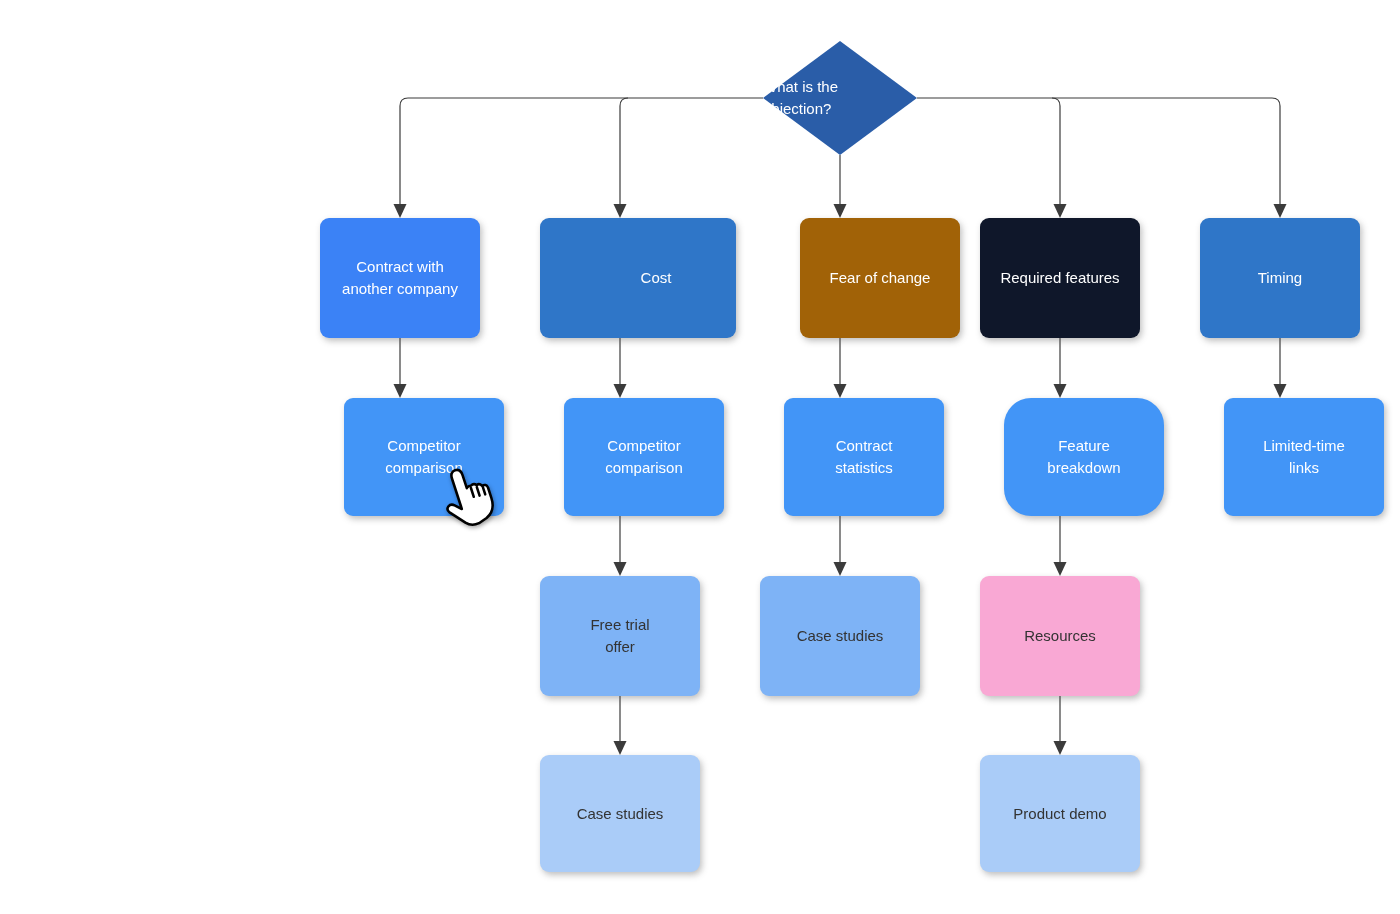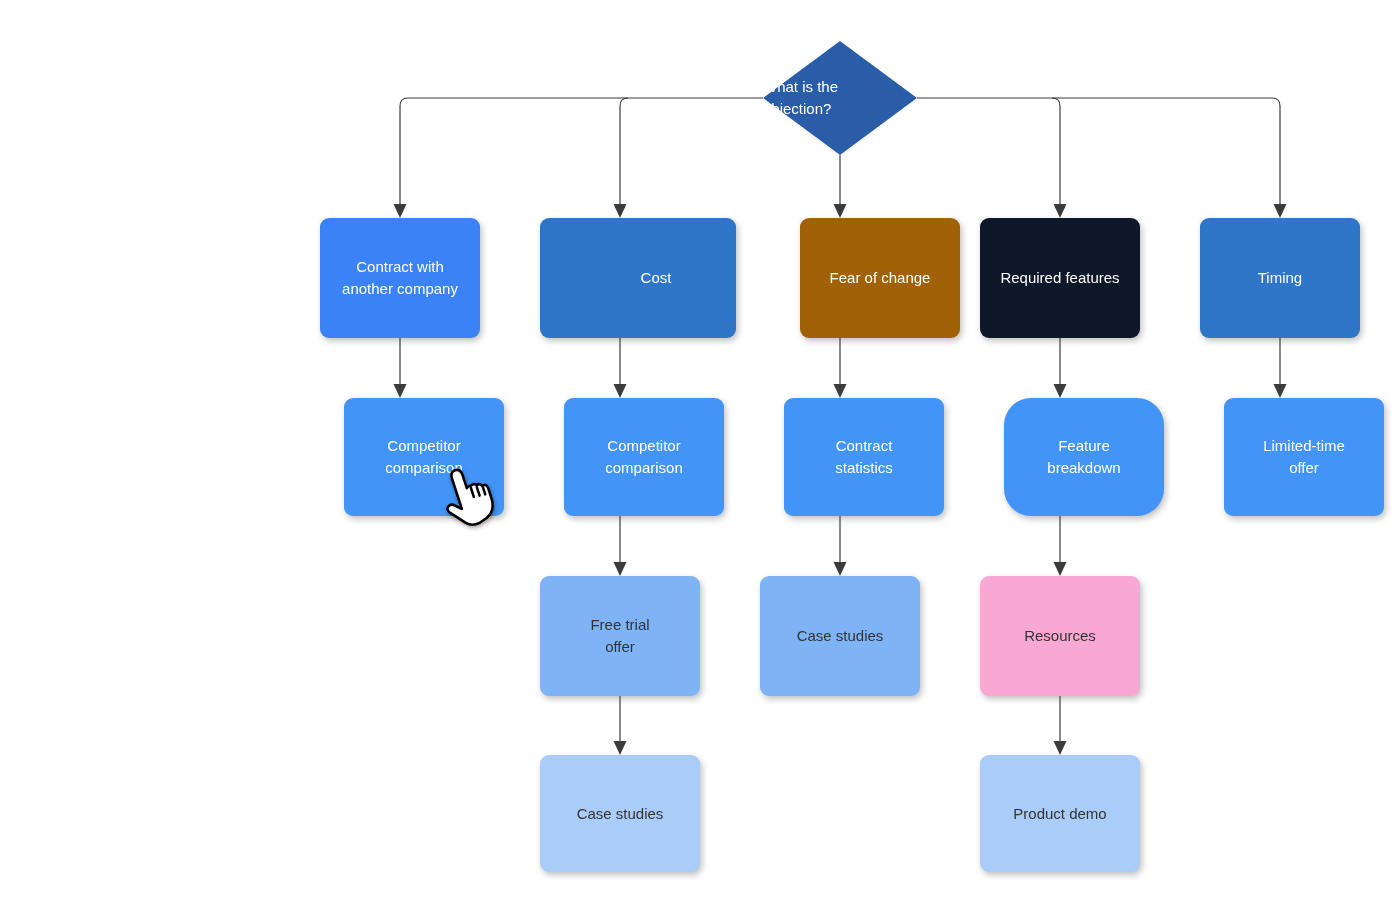--- a/index.html
+++ b/index.html
@@ -130,21 +130,21 @@
   </div>
   <div class="node r4 c4 text-dark" style="background-color: rgb(170, 204, 248);">
     <span class="node-label">Product demo</span>
   </div>
 
   <div class="node r1 c5 text-light" style="background-color: rgb(47, 118, 200);">
     <span class="node-label">Timing</span>
   </div>
   <div class="node r2 c5 text-light" style="background-color: rgb(66, 149, 247);">
     <span class="node-label">Limited-time
-offer</span>
+links</span>
   </div>
 
   <div class="cursor-wrap">
     <svg width="64" height="70" viewBox="0 0 40 44" xmlns="http://www.w3.org/2000/svg">
       <g transform="rotate(-18 20 22)" fill="#ffffff" stroke="#000000" stroke-width="1.6" stroke-linejoin="round" stroke-linecap="round">
         <path d="M14 26 L14 8 Q14 3.5 17.5 3.5 Q21 3.5 21 8 L21 16.5
                  Q22 15.2 24 15.8 Q26 14.6 27.6 16.6 Q29.4 15.8 30.6 18
                  Q33.4 17.4 33.8 20.2 L33.8 27 Q33.8 35.5 27 38.2 L21.5 39.8
                  Q16.5 40.3 13.5 36.8 L6 27.6 Q4.4 25.4 6.4 23.9 Q8.4 22.5 10.4 24.4 L14 28 Z"></path>
         <path d="M23.5 17.2 L23.5 23" fill="none"></path>

